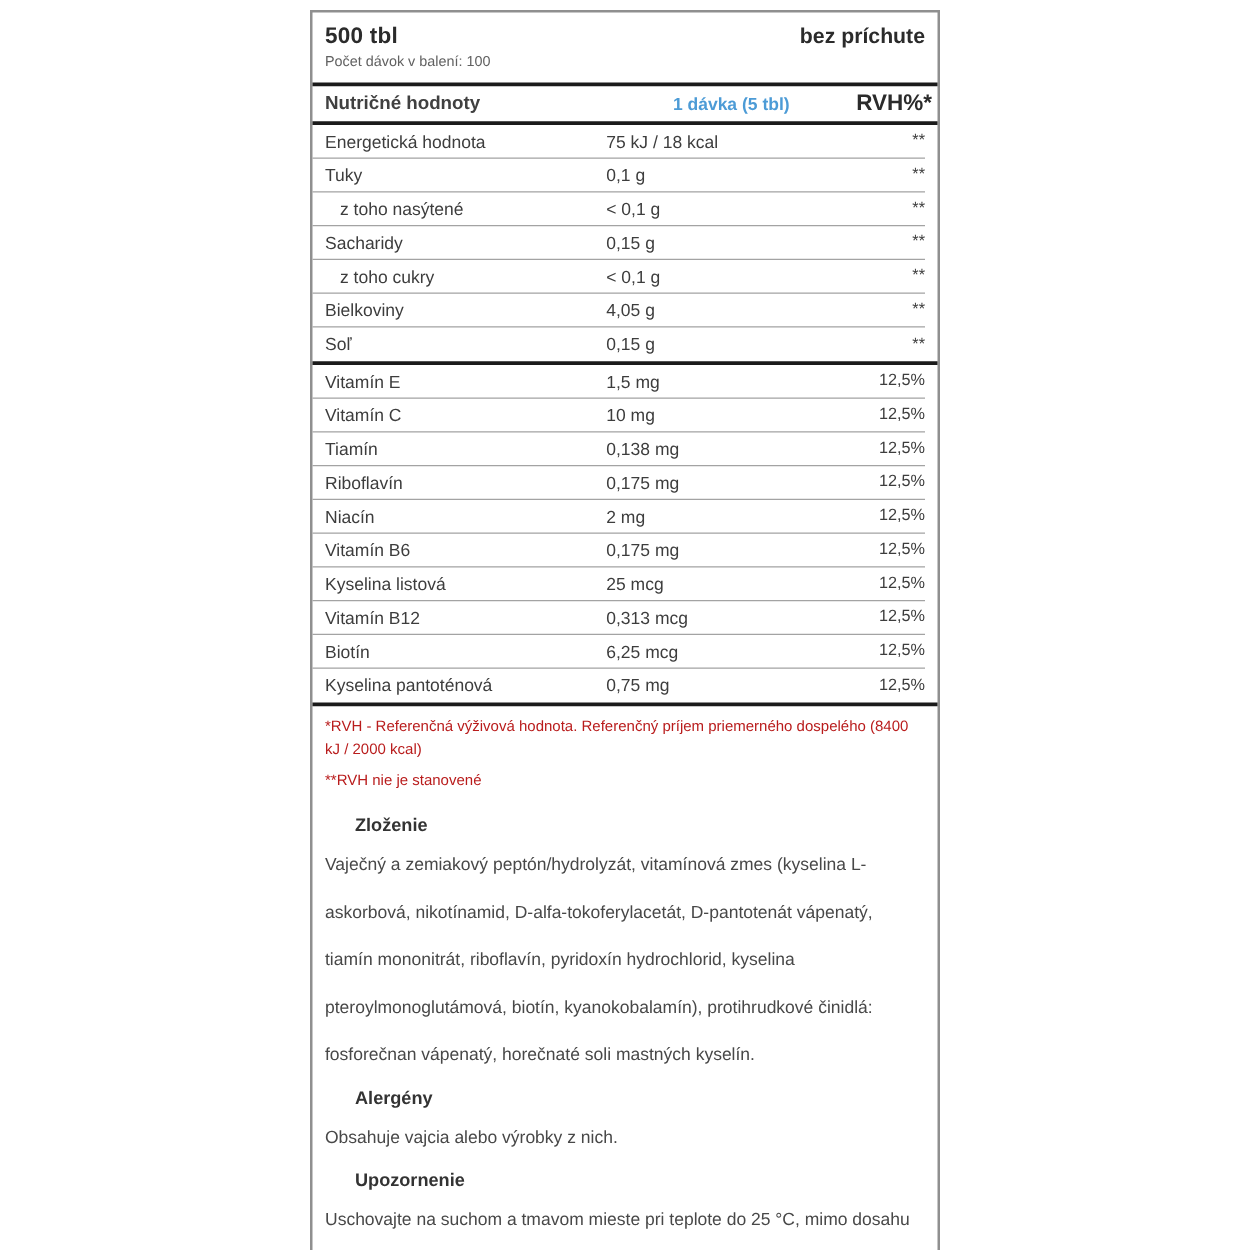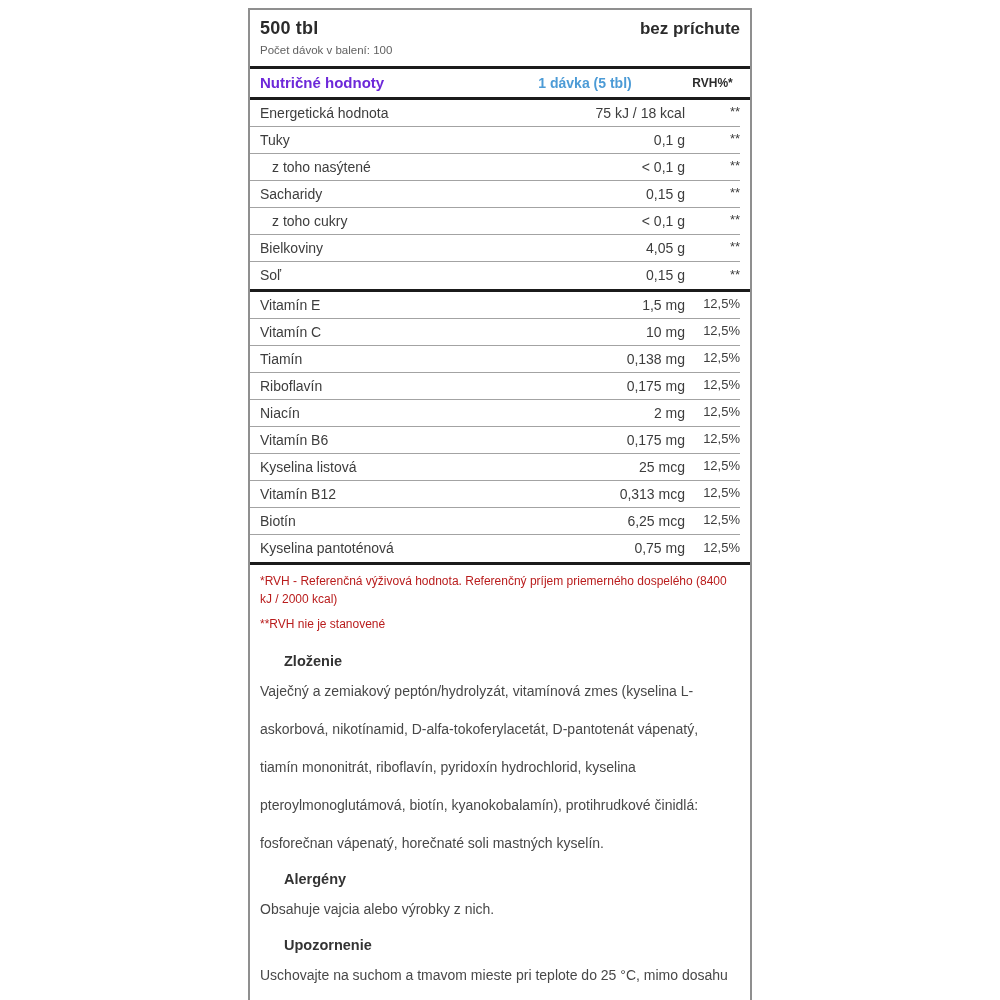--- a/index.html
+++ b/index.html
@@ -42,35 +42,35 @@
     display: grid;
     grid-template-columns: 225px 200px 1fr;
     align-items: center;
   }
   .thead-row {
     height: 28px;
     padding-left: 10px;
     margin-right: 10px;
     font-weight: bold;
   }
-  .th-nutrients { font-size: 15px; color: #6d28d9; }
+  .th-nutrients { font-size: 15px; color: #404040; }
   .th-serving { font-size: 14px; text-align: center; color: var(--accent, #4c9bd6); }
-  .th-rvh { font-size: 12px; text-align: center; color: #2b2b2b; }
+  .th-rvh { font-size: 18px; text-align: center; color: #2b2b2b; }
   .trow {
     height: 27px;
     padding-left: 10px;
     margin-right: 10px;
     border-bottom: 1px solid #a3a3a3;
     font-size: 14px;
     color: #3d3d3d;
   }
   .trow.no-sep { border-bottom: none; }
   .trow .c-name { text-align: left; }
   .trow.indent .c-name { padding-left: 12px; }
-  .trow .c-val { text-align: right; }
+  .trow .c-val { text-align: left; }
   .trow .c-rvh { text-align: right; font-size: 13px; position: relative; top: -1px; }
   
   .footnotes { padding: 7px 10px 2px 10px; }
   .footnote {
     font-size: 12px; color: #b91c1c; line-height: 1.5; margin-bottom: 7px;
   }
   
   .sections { padding: 2px 10px 10px 10px; }
   .section-heading {
     font-size: 14.5px; font-weight: bold; color: #333333;

